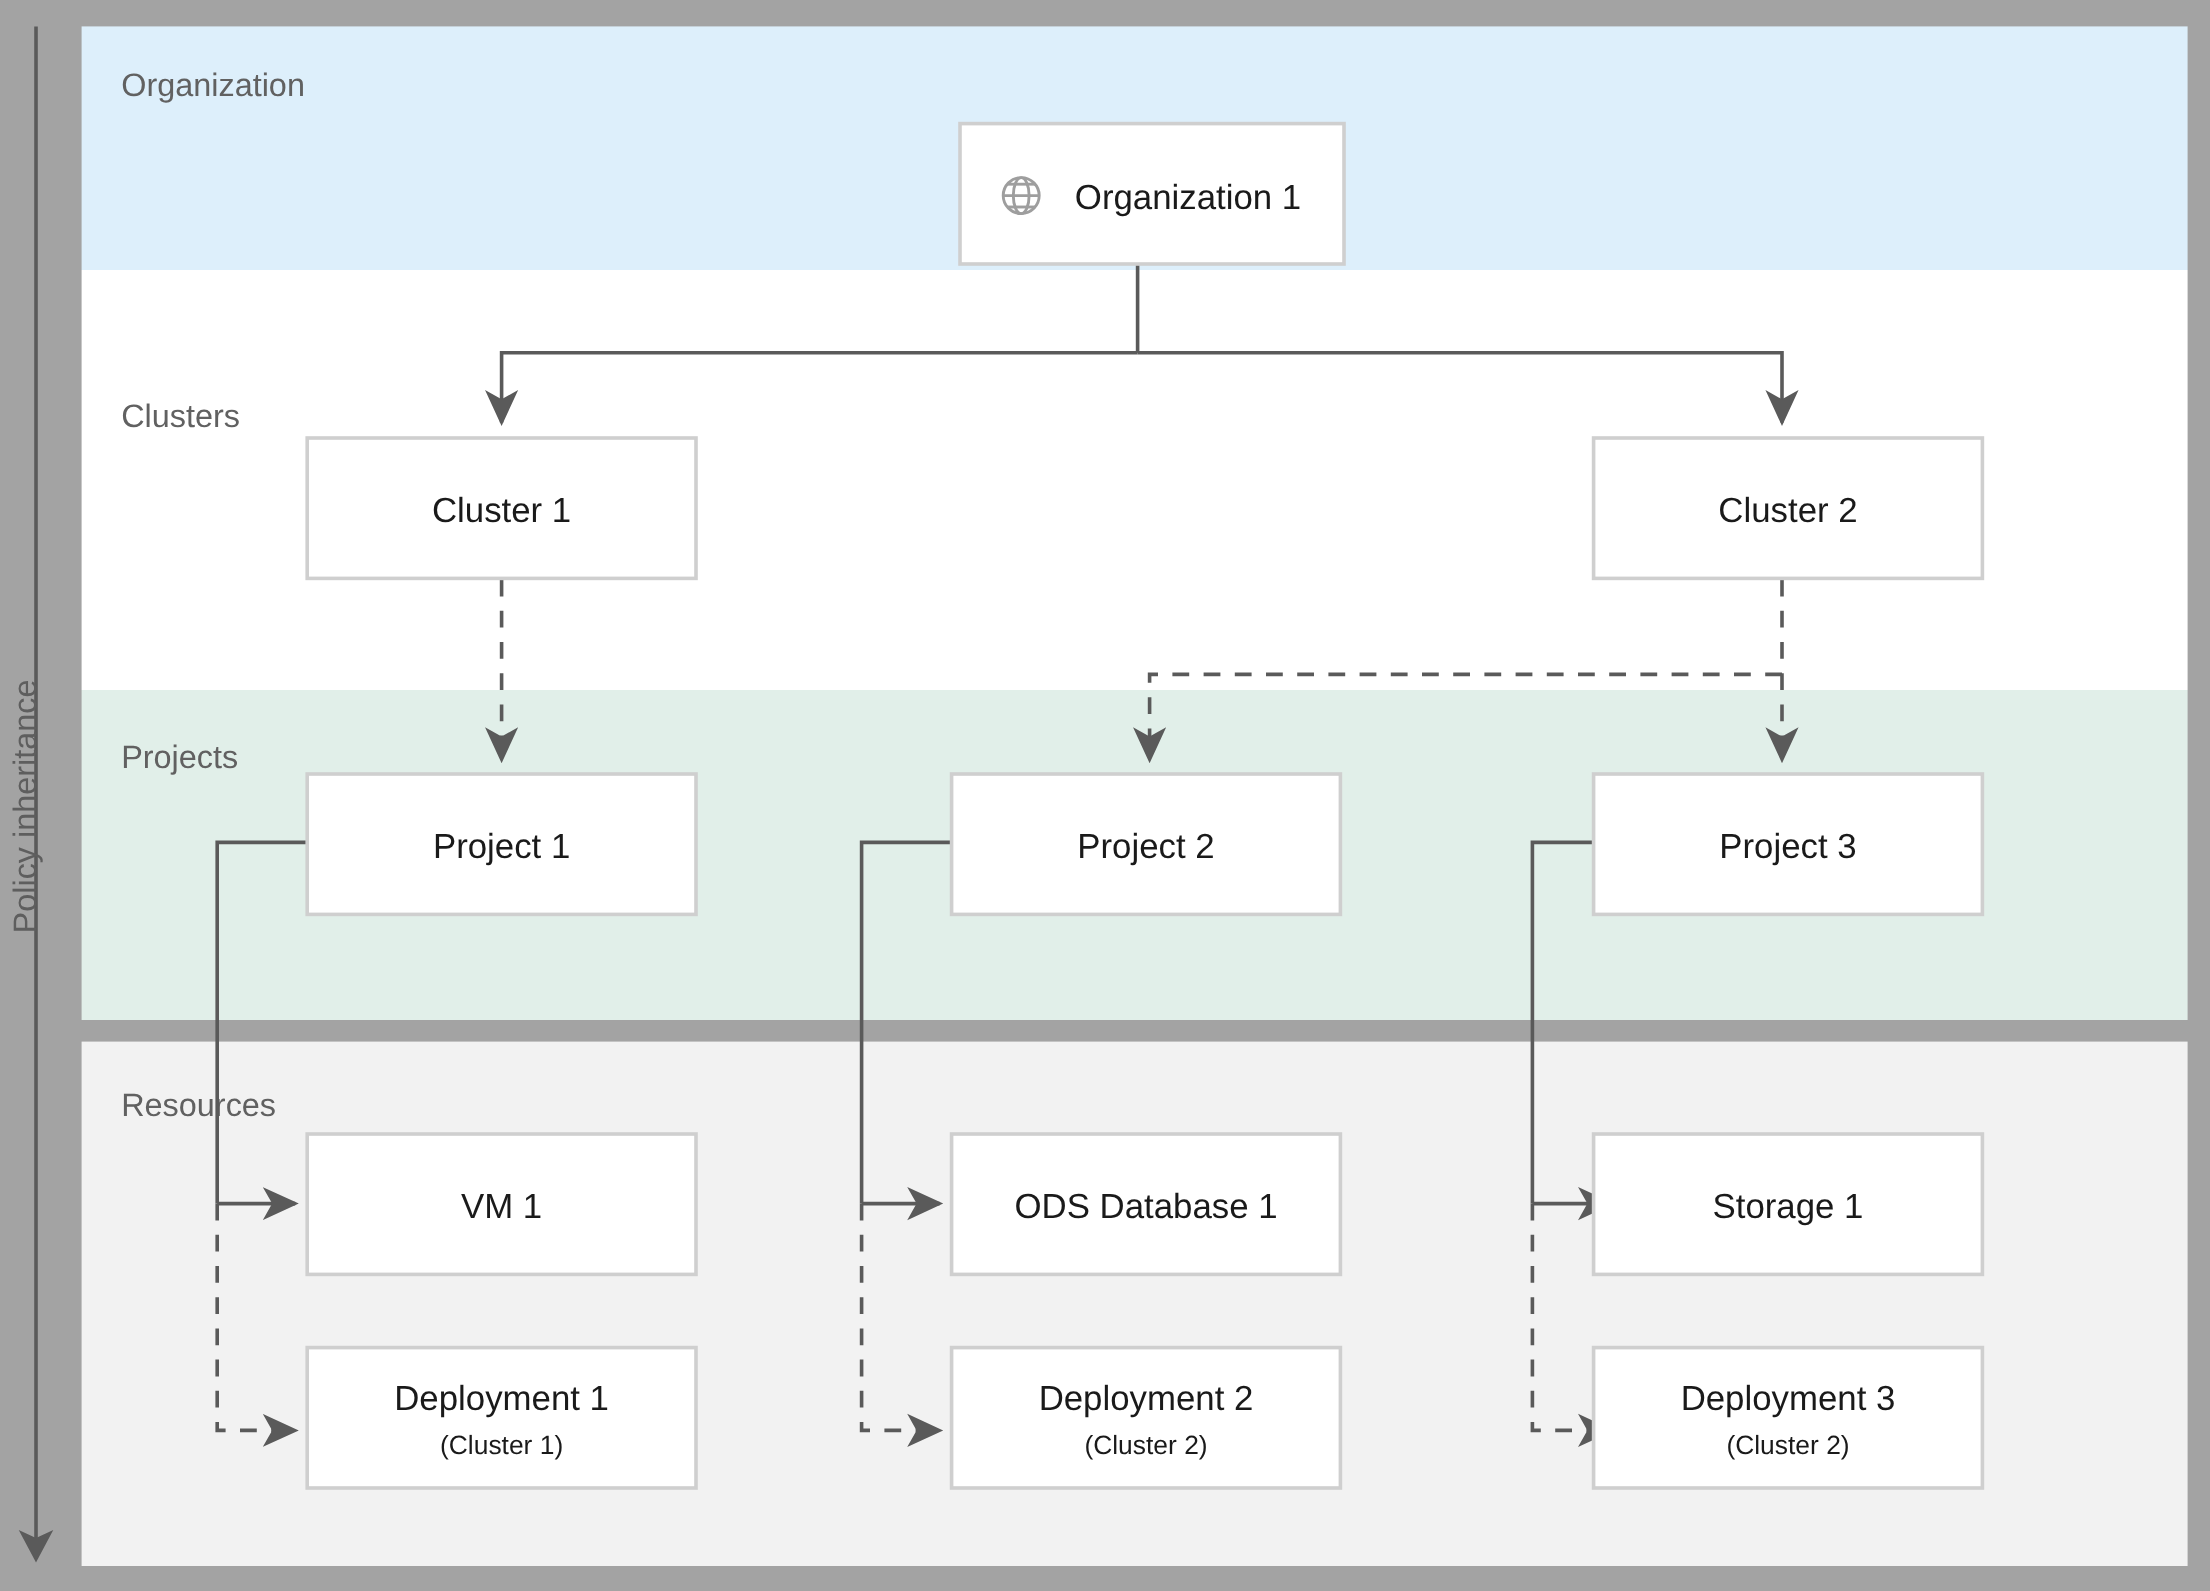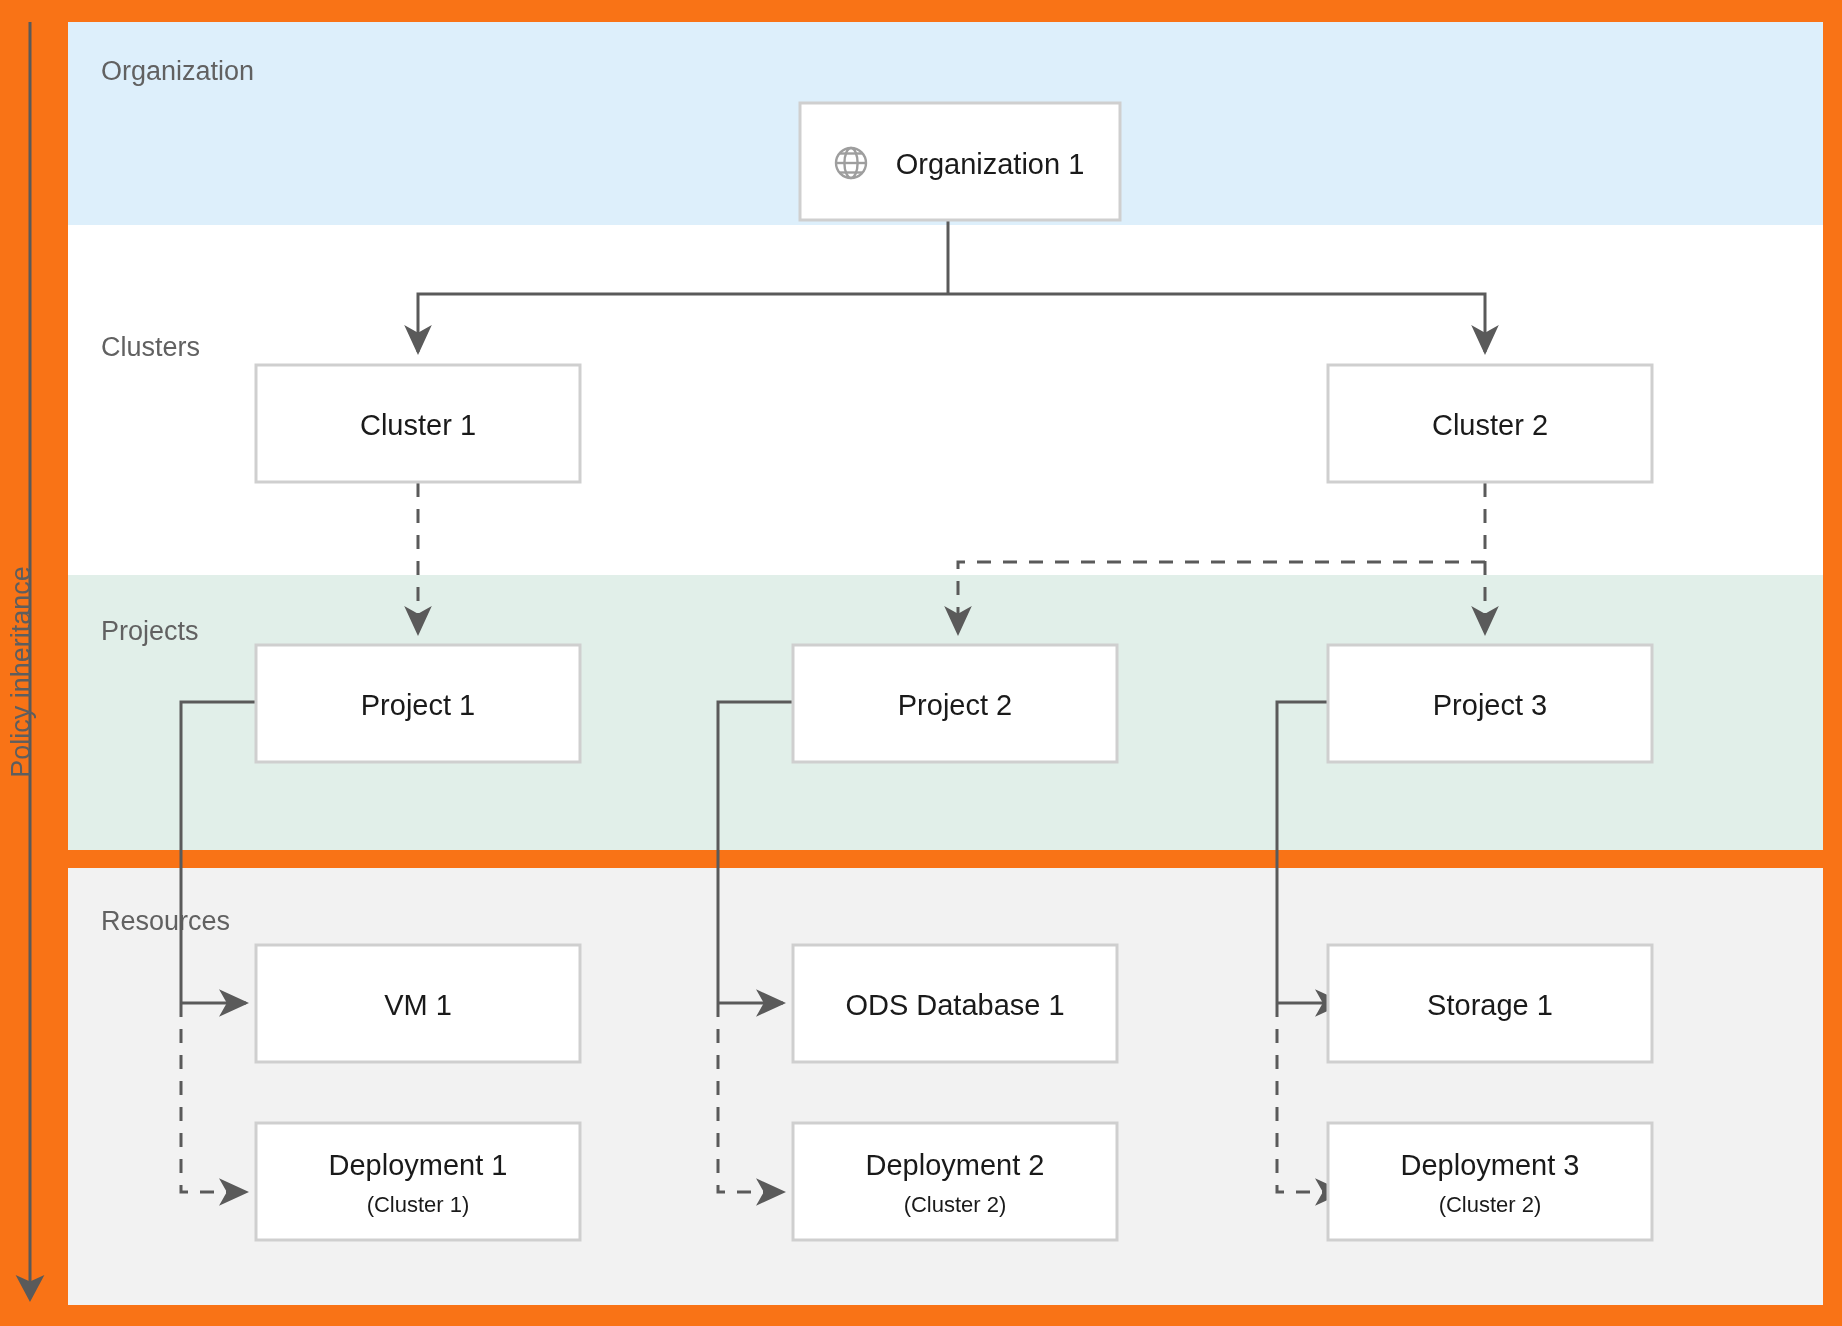--- a/index.html
+++ b/index.html
@@ -8,21 +8,21 @@
     background: #ffffff;
     width: 1842px;
     height: 1326px;
     overflow: hidden;
     font-family: "Liberation Sans", sans-serif;
   }
   #canvas {
     position: relative;
     width: 1842px;
     height: 1326px;
-    background: #f97316;
+    background: #a3a3a3;
   }
   svg#diagram {
     position: absolute;
     top: 0; left: 0;
     width: 1842px;
     height: 1326px;
   }
   .band-label {
     font-family: "Liberation Sans", sans-serif;
     font-size: 27px;

